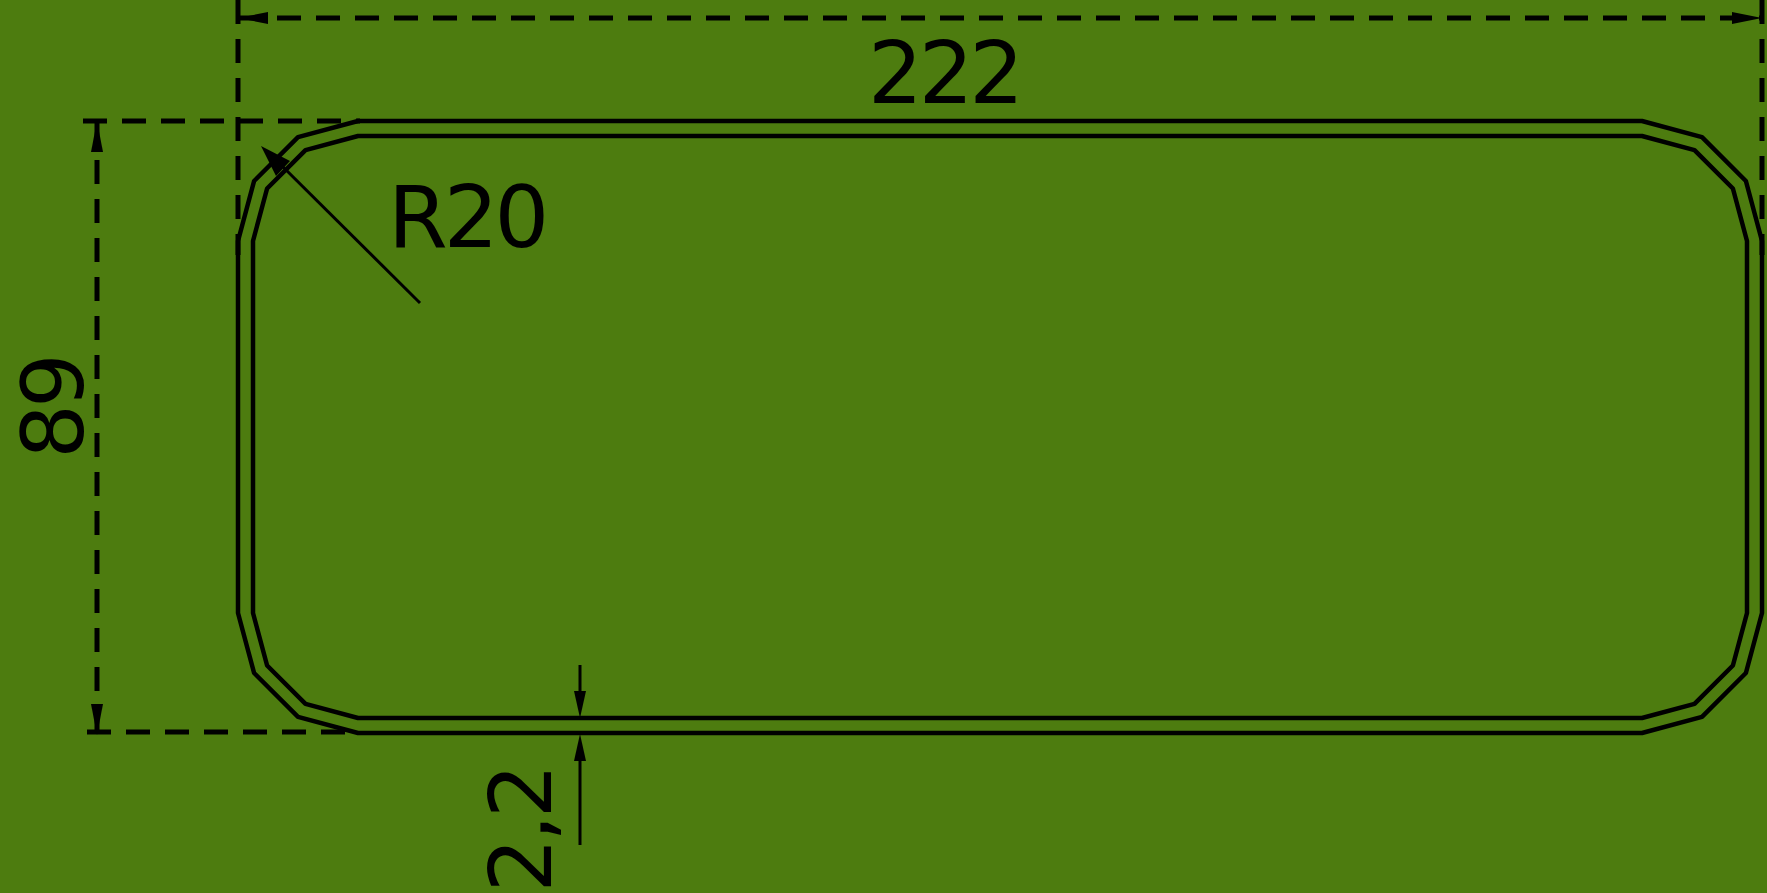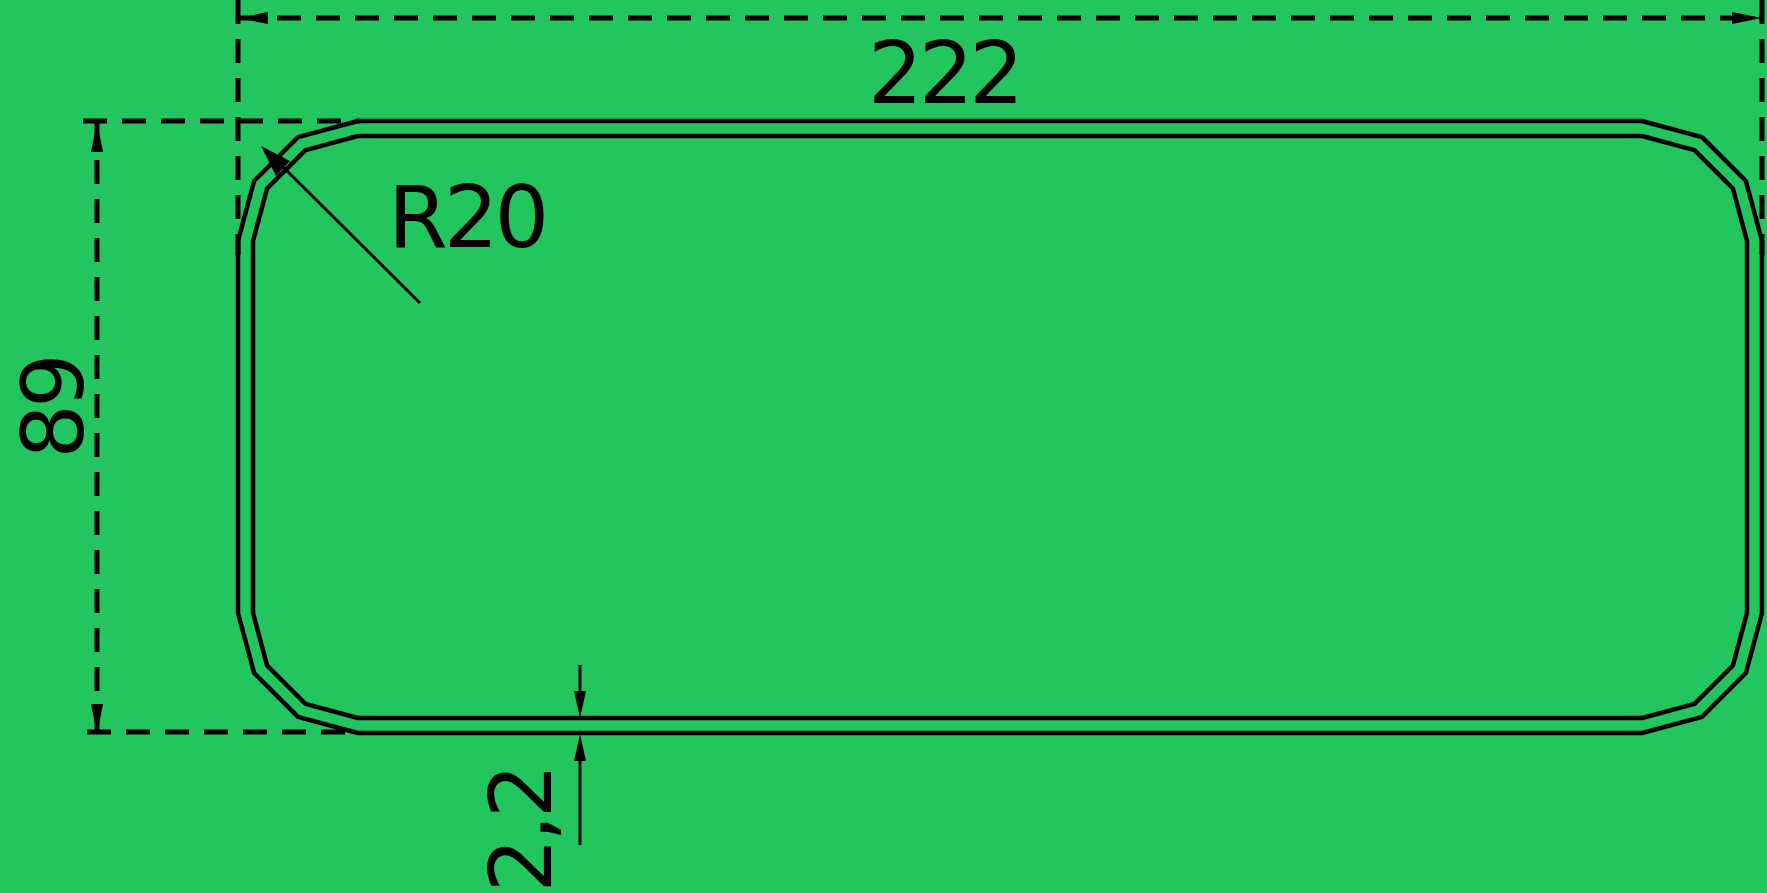--- a/index.html
+++ b/index.html
@@ -4,21 +4,21 @@
 <style>
   html, body {
     margin: 0;
     padding: 0;
     background: #ffffff;
   }
   .canvas {
     position: relative;
     width: 1767px;
     height: 893px;
-    background: #22c55e;
+    background: #4d7c0f;
     overflow: hidden;
   }
   svg {
     display: block;
     width: 1767px;
     height: 893px;
   }
   .profile {
     fill: none;
     stroke: #000000;

